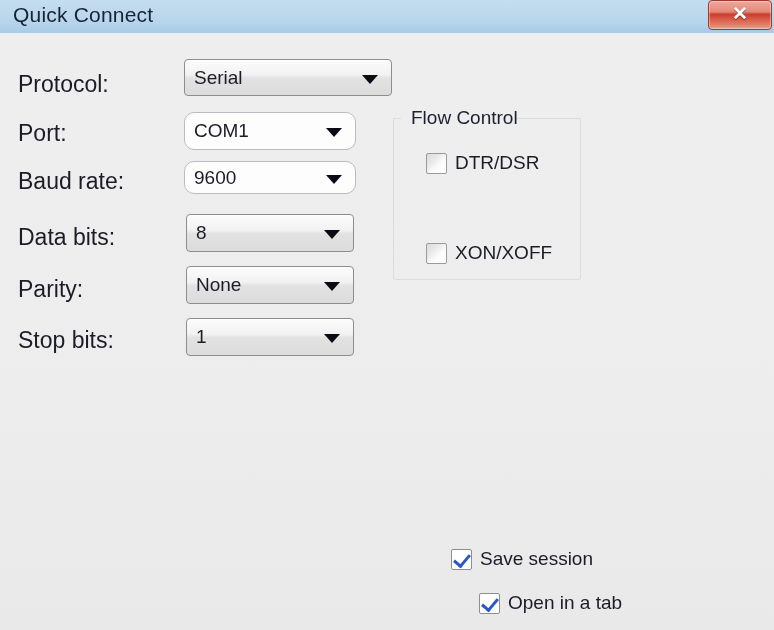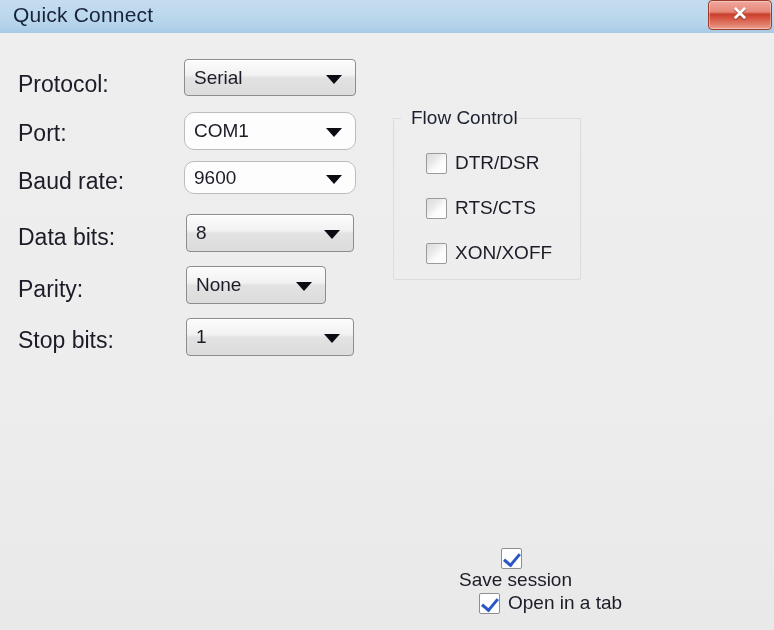--- a/index.html
+++ b/index.html
@@ -216,74 +216,70 @@
 
   <div id="body-area">
 
     <div class="field-label" style="left:18px; top:38px;">Protocol:</div>
     <div class="field-label" style="left:18px; top:87px;">Port:</div>
     <div class="field-label" style="left:18px; top:135px;">Baud rate:</div>
     <div class="field-label" style="left:18px; top:191px;">Data bits:</div>
     <div class="field-label" style="left:18px; top:243px;">Parity:</div>
     <div class="field-label" style="left:18px; top:294px;">Stop bits:</div>
 
-    <div class="combo gray" style="left:184px; top:26px; width:172px; height:37px;">
+    <div class="combo gray" style="left:184px; top:26px; width:208px; height:37px;">
       <span class="combo-value">Serial</span>
       <span class="arrow"></span>
     </div>
 
     <div class="combo white" style="left:184px; top:79px; width:172px; height:38px;">
       <span class="combo-value">COM1</span>
       <span class="arrow"></span>
     </div>
 
     <div class="combo white" style="left:184px; top:128px; width:172px; height:33px;">
       <span class="combo-value">9600</span>
       <span class="arrow"></span>
     </div>
 
     <div class="combo gray" style="left:186px; top:181px; width:168px; height:38px;">
       <span class="combo-value">8</span>
       <span class="arrow"></span>
     </div>
 
-    <div class="combo gray" style="left:186px; top:233px; width:140px; height:38px;">
+    <div class="combo gray" style="left:186px; top:233px; width:168px; height:38px;">
       <span class="combo-value">None</span>
       <span class="arrow"></span>
     </div>
 
     <div class="combo gray" style="left:186px; top:285px; width:168px; height:38px;">
       <span class="combo-value">1</span>
       <span class="arrow"></span>
     </div>
 
     <div id="flow-group" style="left:393px; top:74px; width:188px; height:173px;">
       <div class="group-frame"></div>
       <div class="group-frame-top-left"></div>
       <div class="group-frame-top-right"></div>
       <div class="group-title">Flow Control</div>
 
       <div class="checkrow" style="left:16px; top:45px;">
         <span class="checkbox"></span>
         <span class="cb-label">DTR/DSR</span>
       </div>
 
-      <div class="checkrow" style="left:16px; top:90px;">
-        <span class="checkbox"></span>
-        <span class="cb-label">RTS/CTS</span>
-      </div>
 
       <div class="checkrow" style="left:16px; top:135px;">
         <span class="checkbox"></span>
         <span class="cb-label">XON/XOFF</span>
       </div>
     </div>
 
 
-    <div class="checkrow" style="left:434px; top:515px;flex-direction:column;">
+    <div class="checkrow" style="left:434px; top:515px;">
       <span class="checkbox checked">
         <span class="tick"></span>
       </span>
       <span class="cb-label">Save session</span>
     </div>
 
     <div class="checkrow" style="left:434px; top:559px;margin-left:28px;">
       <span class="checkbox checked">
         <span class="tick"></span>
       </span>

